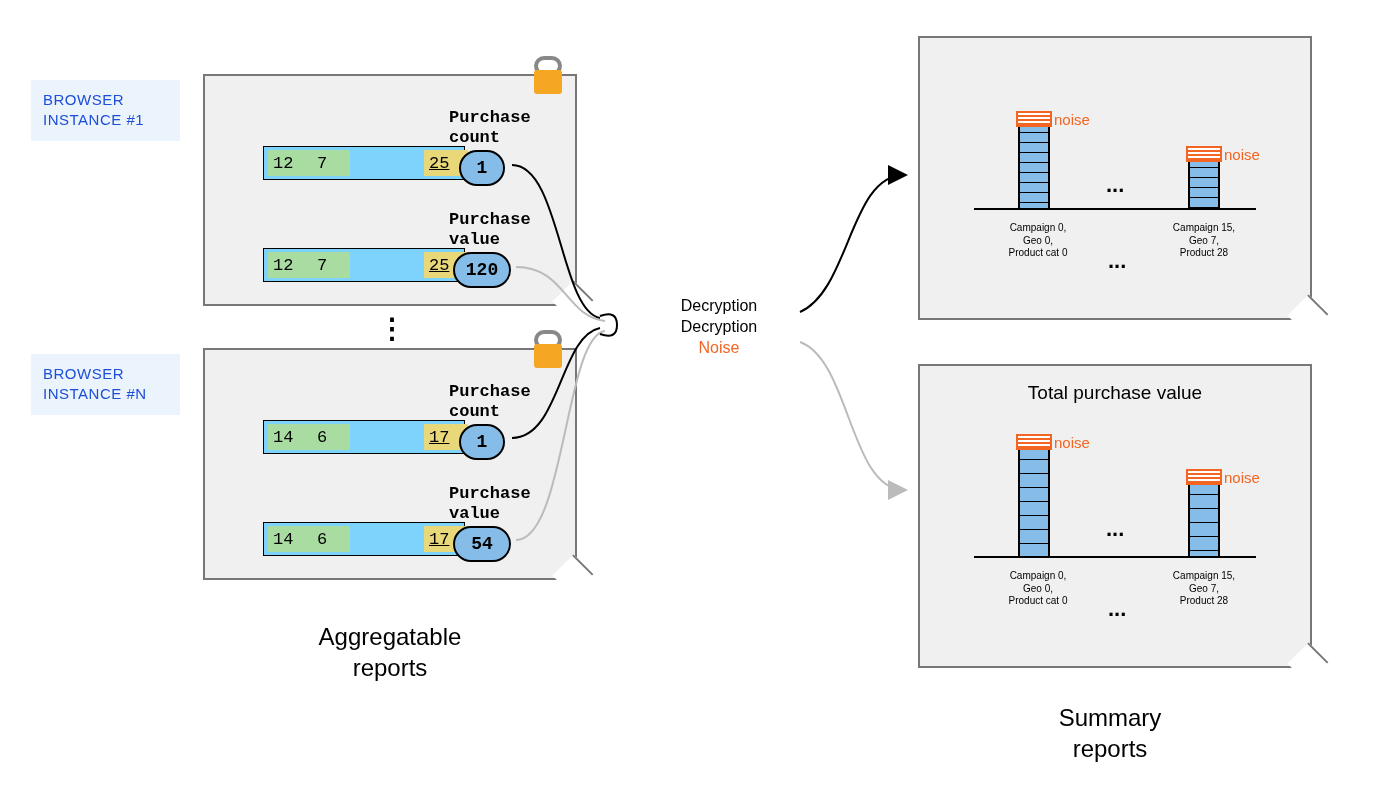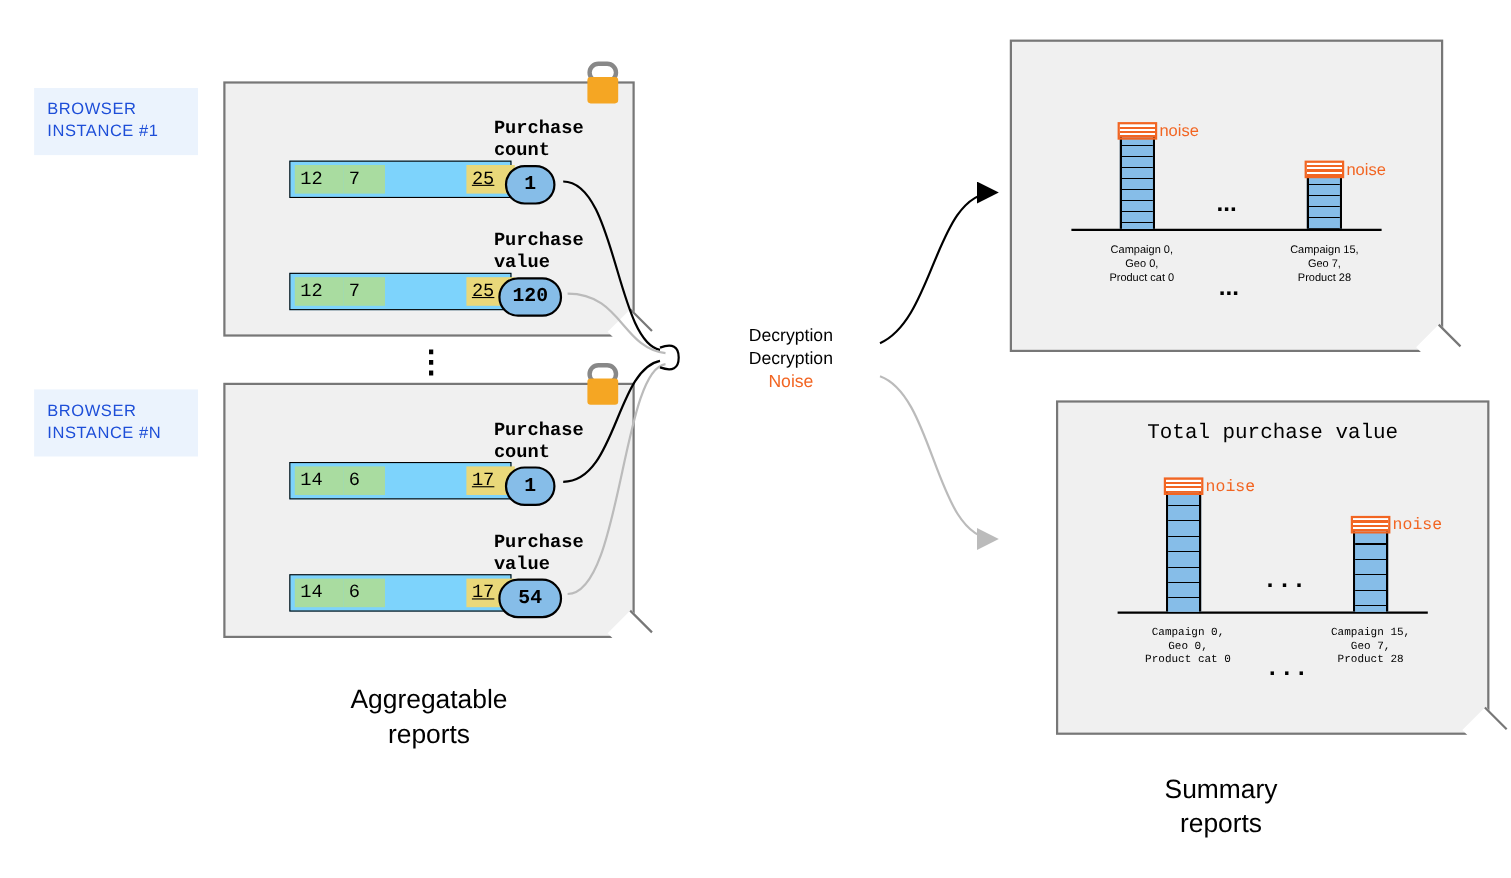--- a/index.html
+++ b/index.html
@@ -240,21 +240,21 @@
 
   <div class="abs summary-axislabel" style="left:58px; top:184px; width:120px; white-space:pre;">Campaign 0,
 Geo 0,
 Product cat 0</div>
   <div class="abs hdots" style="left:188px; top:210px;">...</div>
   <div class="abs summary-axislabel" style="left:224px; top:184px; width:120px; white-space:pre;">Campaign 15,
 Geo 7,
 Product 28</div>
 </div>
 
-<div class="abs card" style="left:960px; top:364px; width:390px; height:300px;font-family:Liberation Mono, monospace;">
+<div class="abs card" style="left:918px; top:364px; width:390px; height:300px;">
   <div class="card-cut"></div>
   <div class="abs summary-title" style="top:16px;">Total purchase value</div>
 
   <svg style="left:54px; top:190px;" width="282" height="4">
     <line x1="0" y1="1" x2="282" y2="1" stroke="#000" stroke-width="2"></line>
   </svg>
 
   <div class="bar-wrap" style="left:98px; top:80px; width:32px; height:110px;">
     <div class="bar-body" style="height:110px;">
       <div style="position:absolute;left:0;right:0;height:100%;background:repeating-linear-gradient(#86bde8,#86bde8 13px,#000 13px,#000 14px);"></div>

